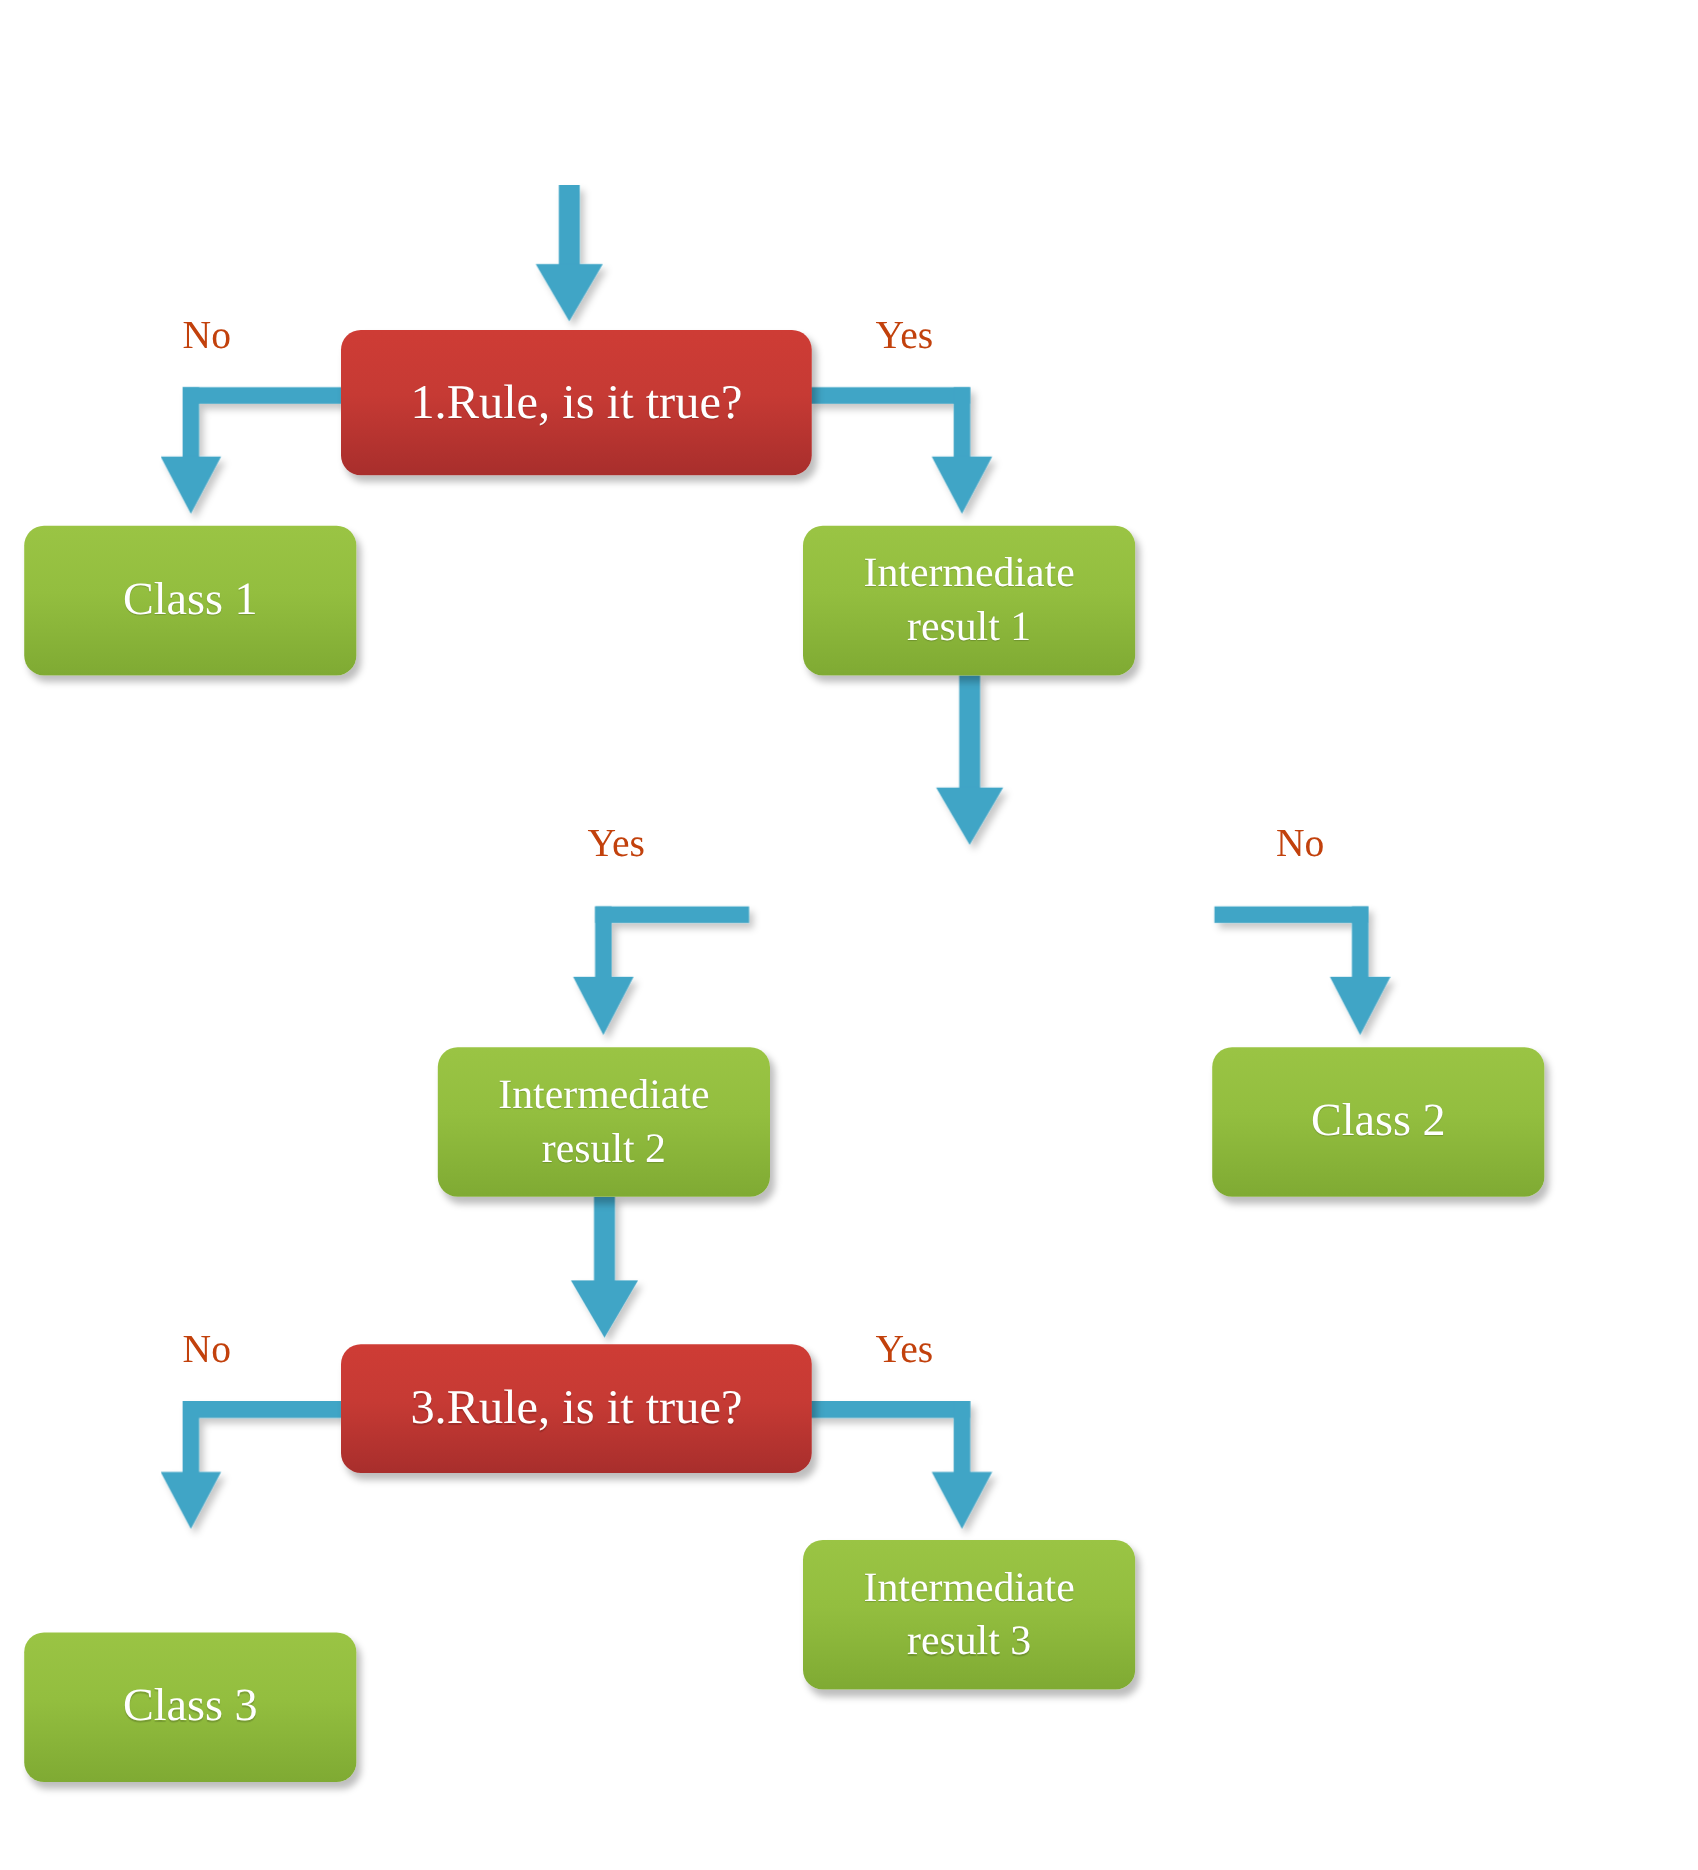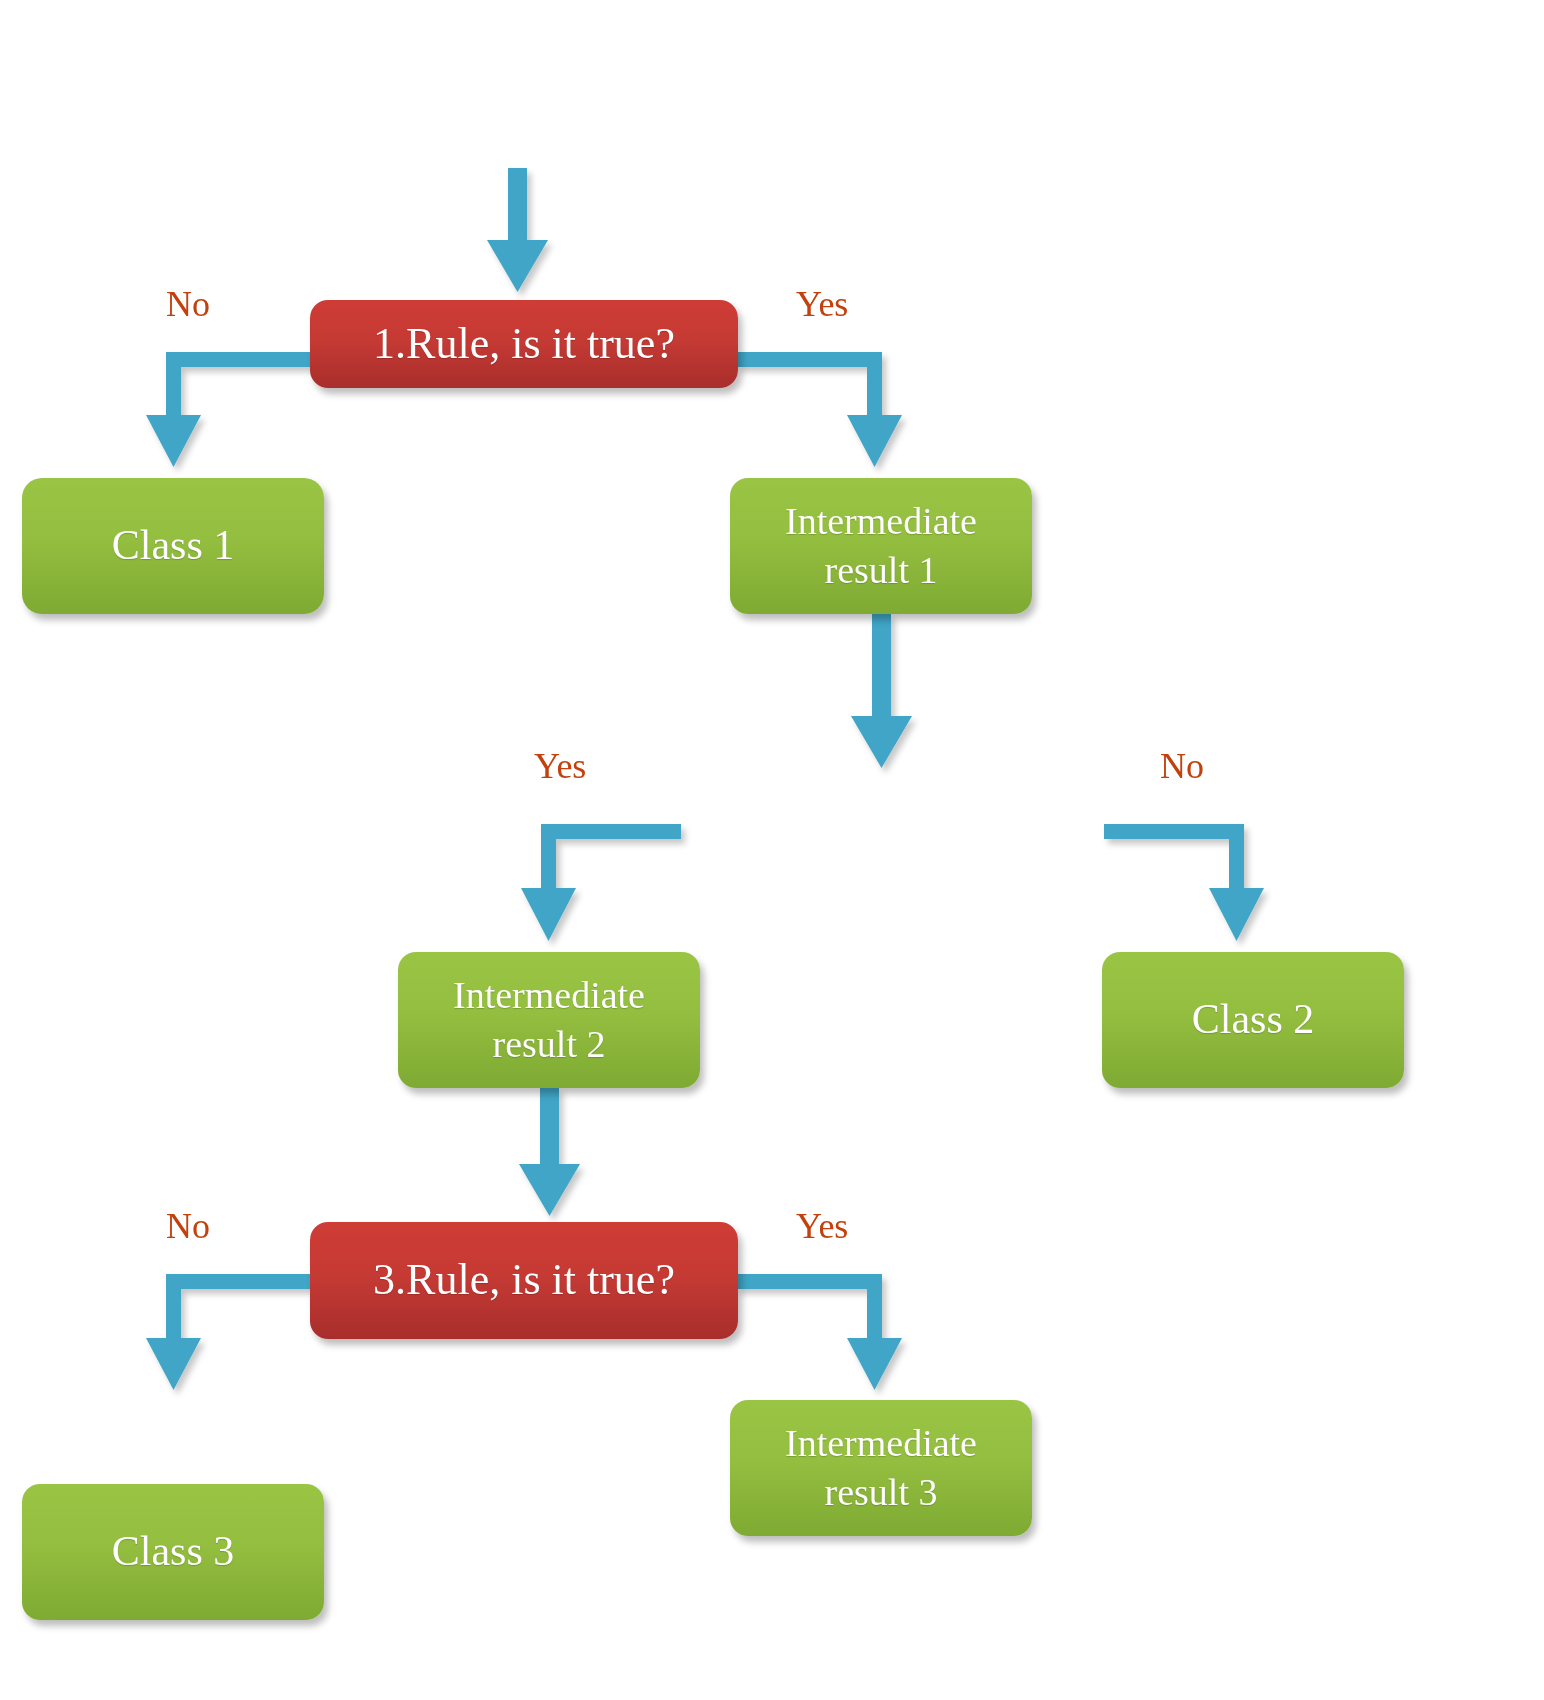--- a/index.html
+++ b/index.html
@@ -123,25 +123,25 @@
       <g>
         <rect x="736" y="1274" width="146" height="15"></rect>
         <rect x="867" y="1274" width="15" height="72"></rect>
         <polygon points="847,1338 902,1338 874.5,1390"></polygon>
       </g>
 
     </g>
   </svg>
 
 
-  <div class="node node-red" style="left:310px; top:300px; width:428px; height:88px; font-size:44px;">
+  <div class="node node-red" style="left:310px; top:300px; width:428px; height:132px; font-size:44px;">
     <span>1.Rule, is it true?</span>
   </div>
 
-  <div class="node node-green" style="left:22px; top:478px; width:302px; height:136px; font-size:42px;border-radius:20px;">
+  <div class="node node-green" style="left:22px; top:478px; width:302px; height:136px; font-size:42px;">
     <span>Class 1</span>
   </div>
 
   <div class="node node-green" style="left:730px; top:478px; width:302px; height:136px; font-size:38px;">
     <span>
         <div>Intermediate</div>
         <div>result 1</div>
       </span>
   </div>
 

